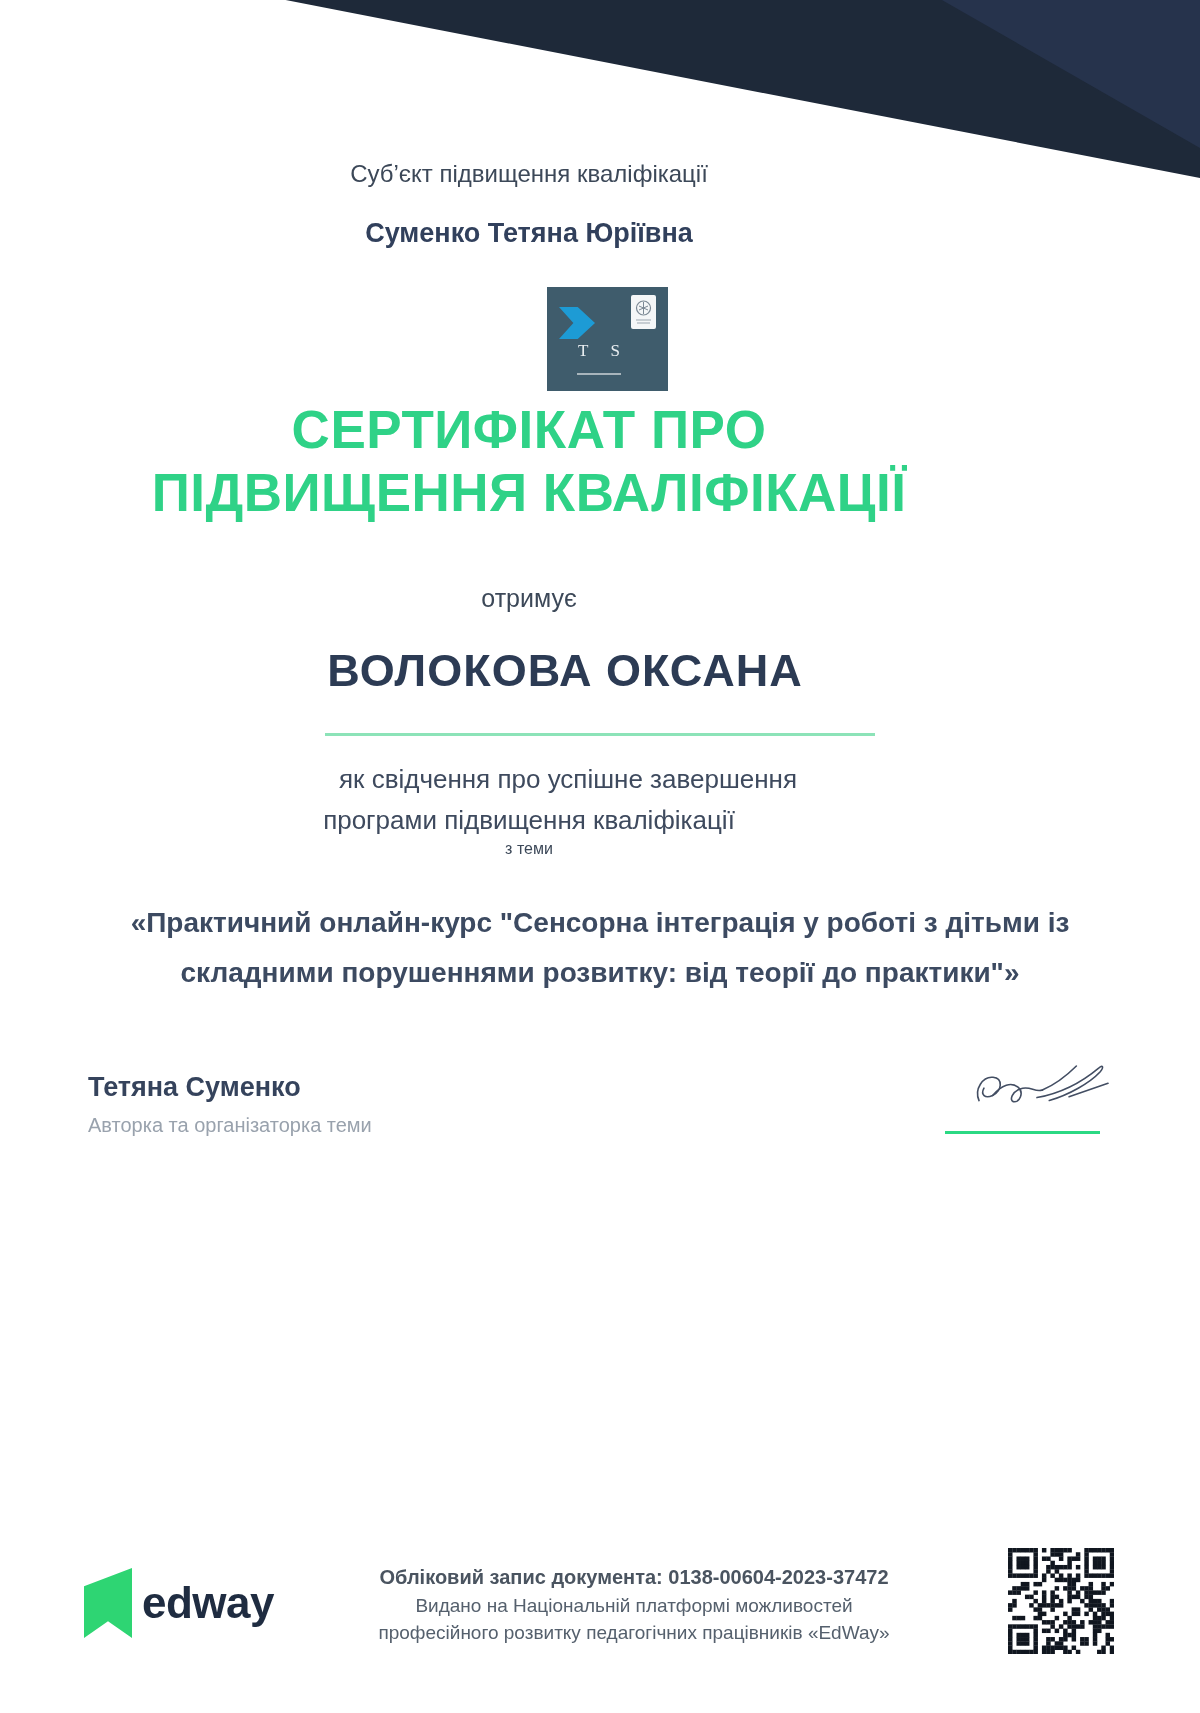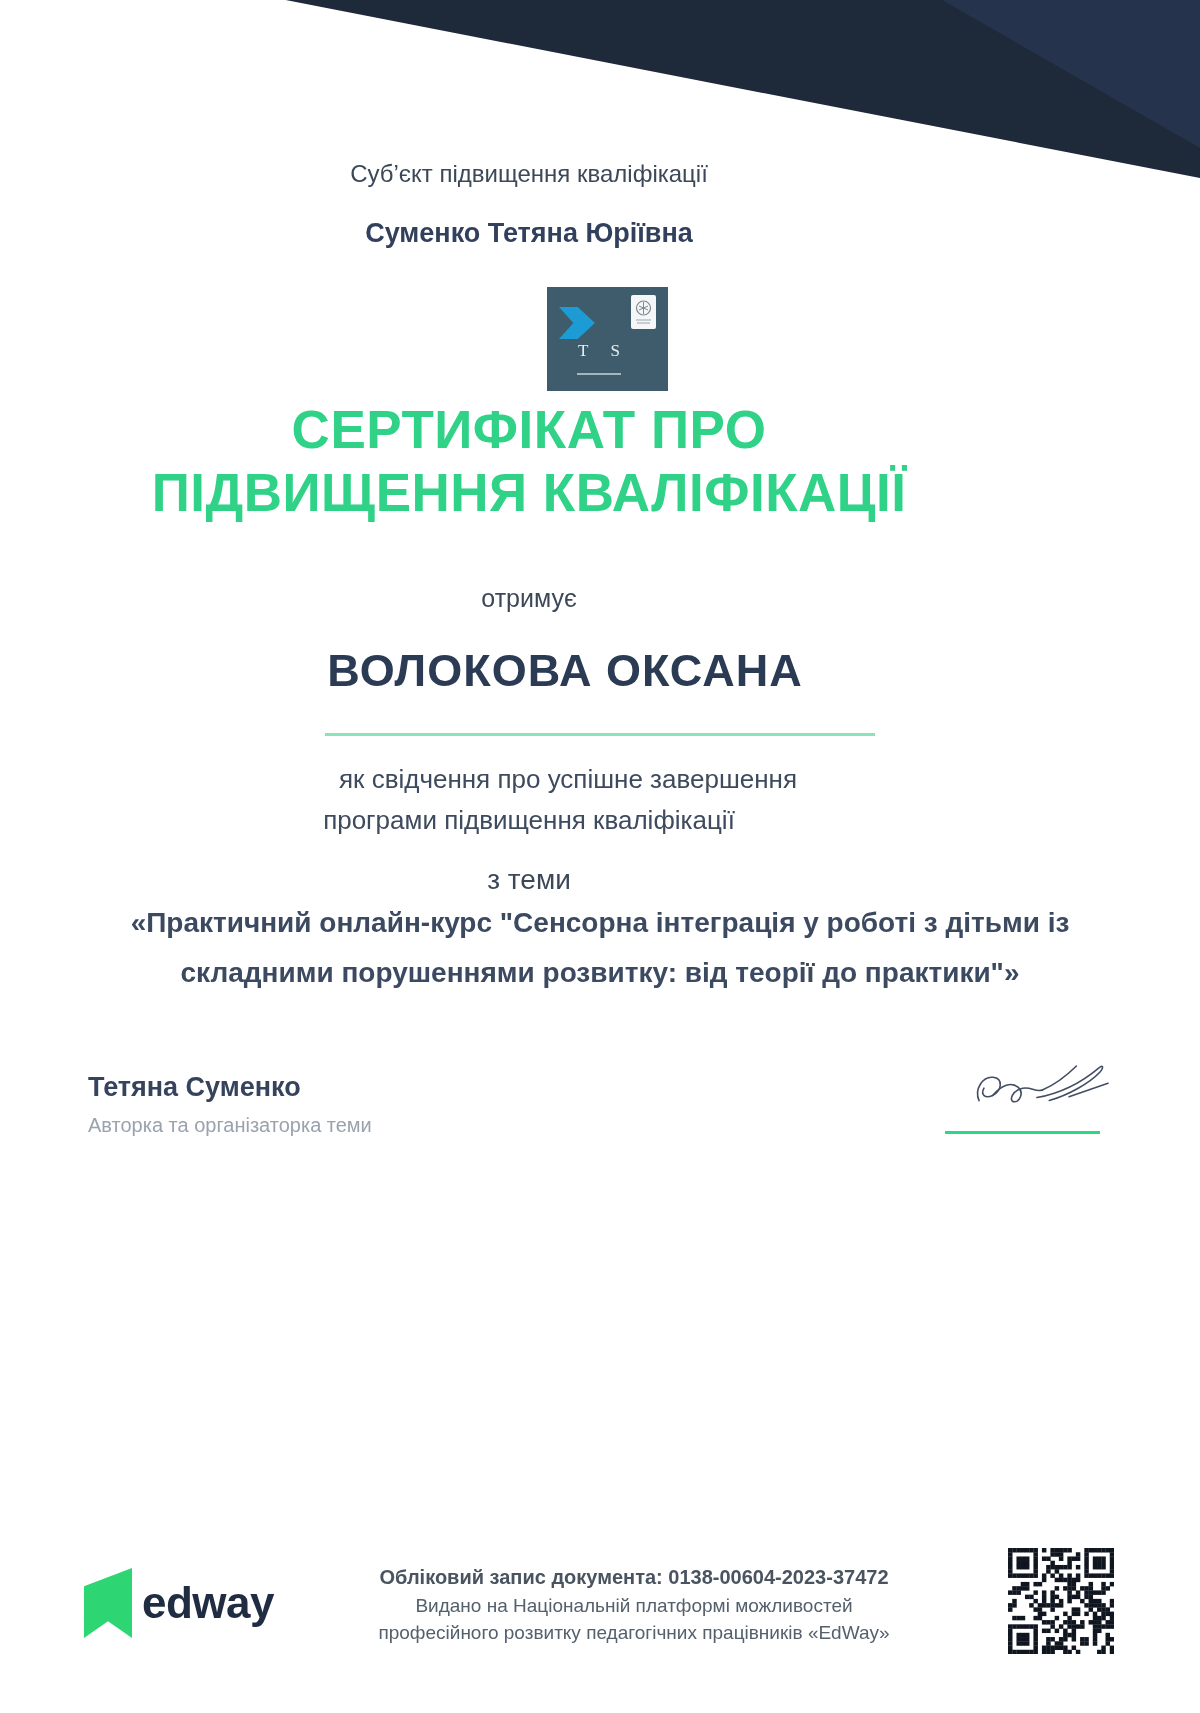--- a/index.html
+++ b/index.html
@@ -43,21 +43,21 @@
   .logo-caption{left:30px;top:86px;width:44px;height:2px;background:rgba(255,255,255,.55);}
 
   .cert-title{top:398px;font-size:53px;font-weight:800;color:#2fd287;letter-spacing:.5px;line-height:63px;}
 
   .receives{top:584px;font-size:25px;color:#3c4858;}
   .recipient{top:645px;font-size:45px;font-weight:800;color:#2c3b54;letter-spacing:1px;padding-left:36px;}
   .name-underline{left:325px;top:733px;width:550px;height:3px;background:#8ce3b8;}
 
   .completion-1{top:764px;font-size:26px;color:#3e4a5e;padding-left:39px;}
   .completion-2{top:805px;font-size:26px;color:#3e4a5e;}
-  .topic{top:864px;font-size:28px;color:#3c4858;}
+  .topic{top:840px;font-size:16px;color:#3c4858;}
   .course-title{
     left:90px;top:898px;width:1020px;text-align:center;
     font-size:28px;font-weight:bold;color:#3c4a61;line-height:50px;
   }
 
   .signer-name{left:88px;top:1072px;font-size:27px;font-weight:bold;color:#35435c;}
   .signer-role{left:88px;top:1114px;font-size:20px;color:#99a2ad;}
   .signature{left:968px;top:1055px;width:150px;height:62px;transform:rotate(-5deg);}
   .signature-line{left:945px;top:1131px;width:155px;height:3px;background:#2bd983;}
 

